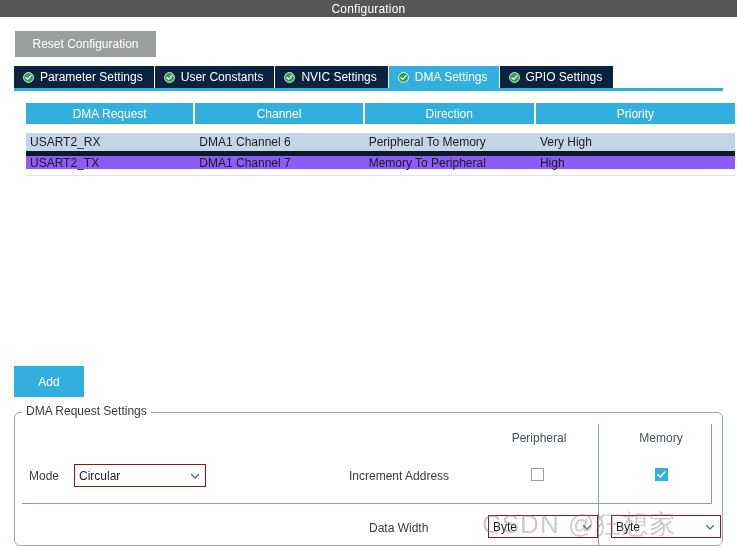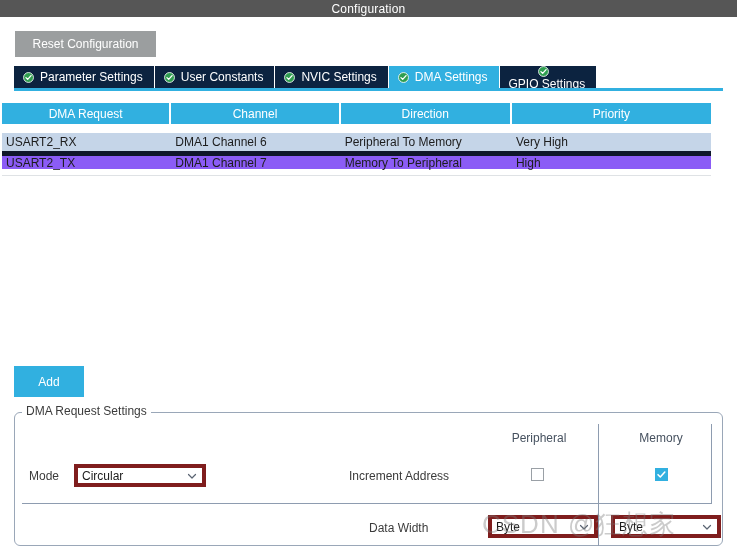--- a/index.html
+++ b/index.html
@@ -49,37 +49,37 @@
   .tab {
     background: #0c2340;
     color: #ffffff;
     font-size: 12px;
     display: flex; align-items: center;
     padding: 0 11px 0 9px;
     white-space: nowrap;
     border-right: 1px solid #ffffff;
     cursor: default;
   }
-  .tab:last-child { border-right: none; flex-direction: column; }
+  .tab:last-child { border-right: none; }
   .tab.active { background: #31b0e0; color: #ffffff; }
   .tab .chk {
     width: 11px; height: 11px;
     margin-right: 6px;
     flex: 0 0 auto;
     display: inline-block;
   }
   .tab-underline {
     position: absolute; left: 14px; top: 88px;
     width: 709px; height: 3px;
     background: #31b0e0;
   }
 
   
   .table-wrap {
-    position: absolute; left: 2px; top: 103px;
+    position: absolute; left: 26px; top: 103px;
     width: 709px; height: 73px;
     background: #ffffff;
     border-bottom: 1px solid #dfe2e5;
   }
   .thead { display: flex; height: 21px; }
   .th {
     background: #31b0e0;
     color: #ffffff;
     font-size: 12px;
     display: flex; align-items: center; justify-content: center;
@@ -157,21 +157,21 @@
     width: 690px; height: 1px;
     background: #8e9cb0;
   }
 
   
   .mode-label { position: absolute; left: 29px; top: 469px; font-size: 12px; color: #3b3b3b; }
   .combo {
     position: absolute;
     height: 23px;
     background: #ffffff;
-    border: 4px solid #7f1d1d;
+    border: 1px solid #7f1d1d;
     display: flex; align-items: center;
     padding: 0 4px;
     font-size: 12px;
     color: #1c1c1c;
     cursor: default;
   }
   .combo .cval { flex: 1 1 auto; white-space: nowrap; overflow: hidden; }
   .combo .carrow { flex: 0 0 auto; width: 12px; height: 12px; }
   .mode-combo { left: 74px; top: 464px; width: 132px; }
 

